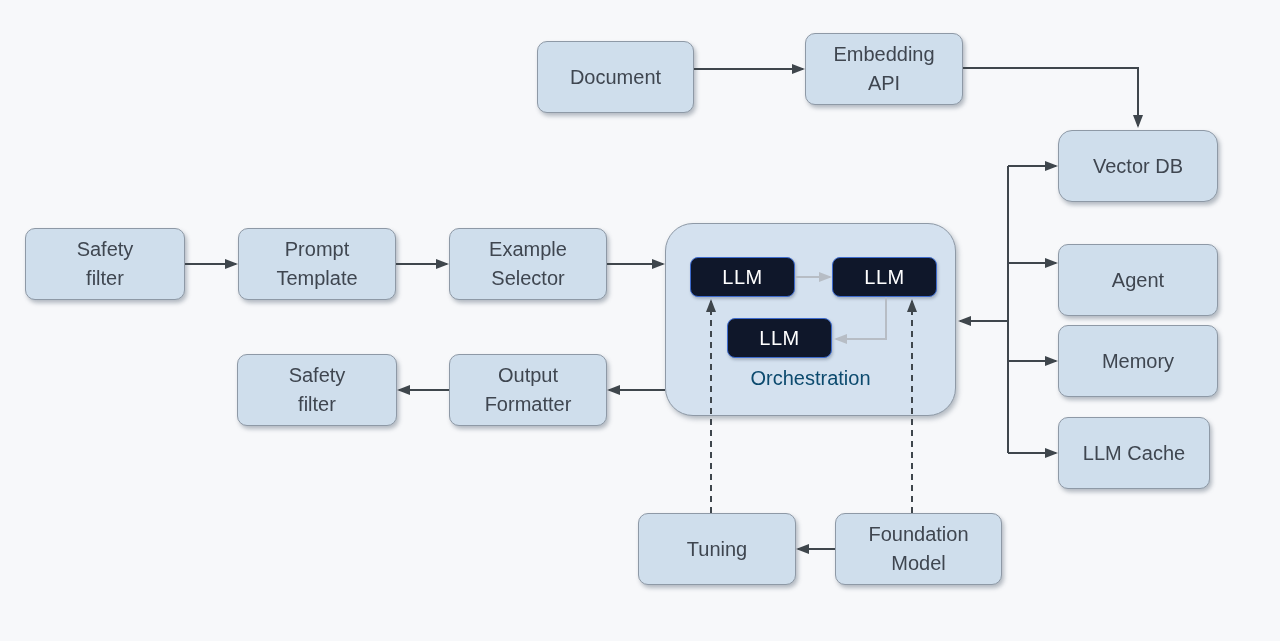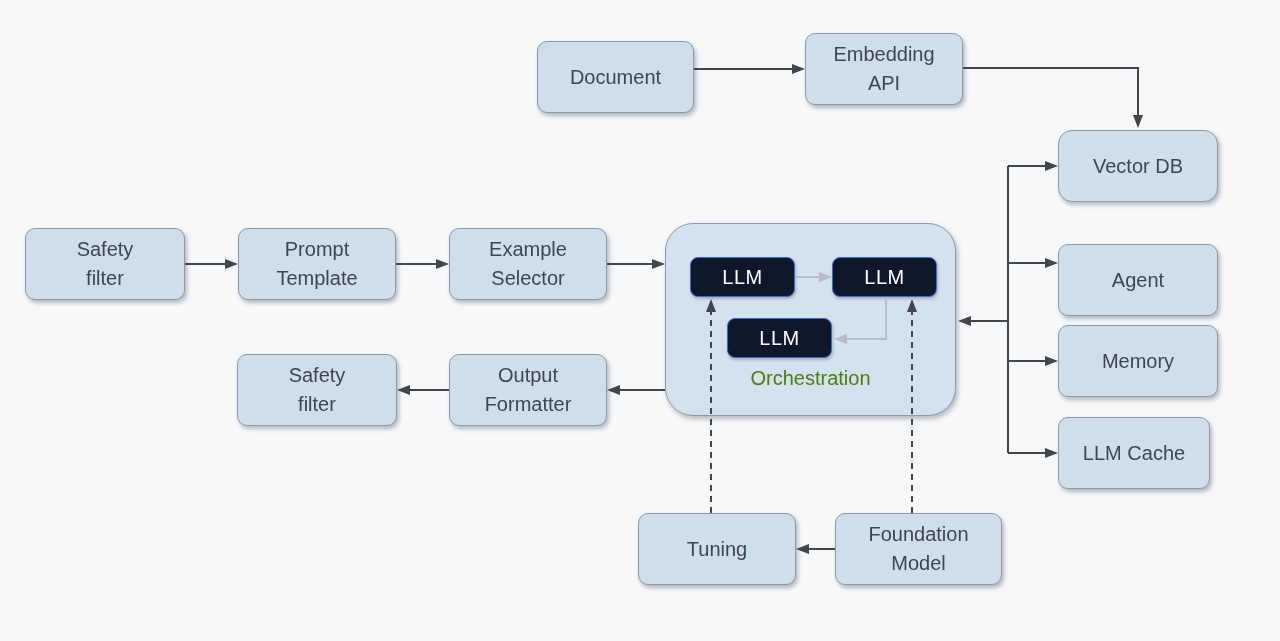--- a/index.html
+++ b/index.html
@@ -31,21 +31,21 @@
     background:#d4e1ef;
     border:1px solid #8e99a6;
     border-radius:28px;
     box-shadow:2px 3px 5px rgba(95,108,125,0.45);
     box-sizing:border-box;
   }
   .orch-lbl{
     position:absolute;
     left:0;right:0;bottom:22px;
     text-align:center;
-    color:#4d7c0f;
+    color:#0c4a6e;
     font-size:20px;line-height:29px;
   }
   .llm-node{
     position:absolute;
     background:#0f172a;
     border:1px solid #3e6bcd;
     border-radius:8px;
     box-shadow:1px 2px 3px rgba(90,105,125,0.4);
     display:flex;align-items:center;justify-content:center;
     color:#ffffff;

